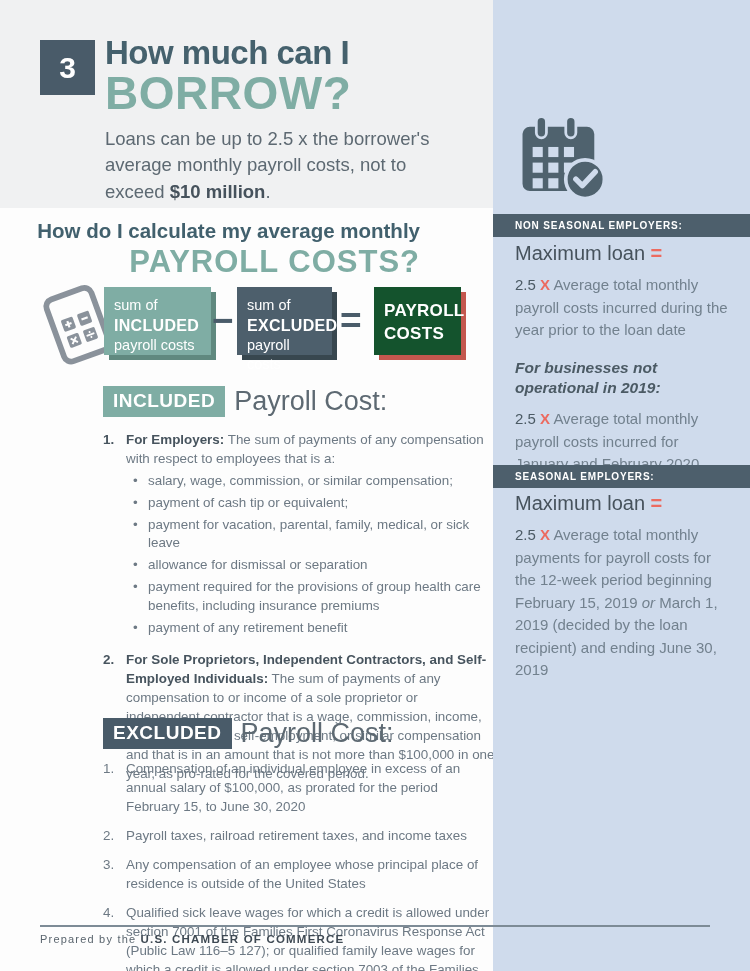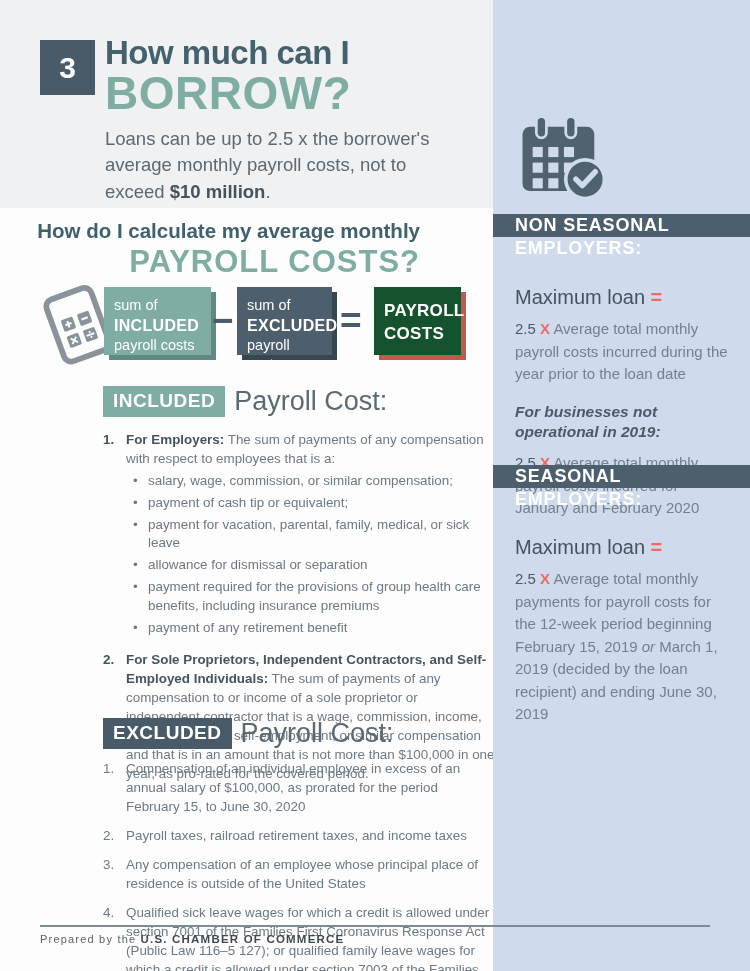--- a/index.html
+++ b/index.html
@@ -48,28 +48,28 @@
   .excl .num-item { margin-top:10px; }
   .excl .num-item .num { font-weight:normal; color:#6d7984; }
   .bullets { margin-top:5px; }
   .bullet { display:flex; margin:3.5px 0 0 7px; font-size:13.4px; color:#6d7984; line-height:1.38; }
   .bullet::before { content:"•"; flex:none; width:15px; color:#6d7984; }
 
   
   .sidebar { position:absolute; left:493px; top:0; width:257px; height:971px; background:#cfdbec; }
   .calendar-icon { position:absolute; left:24px; top:112px; width:92px; height:92px; }
   .side-bar-head { position:absolute; left:0; width:257px; height:23px; background:#4d5f6c;
-                   color:#fff; font-size:18px; font-weight:bold; letter-spacing:0.8px;
+                   color:#fff; font-size:10px; font-weight:bold; letter-spacing:0.8px;
                    line-height:23px; padding-left:22px; }
   .bar-nonseasonal { top:214px; }
   .bar-seasonal { top:465px; }
   .side-content { position:absolute; left:22px; width:220px; }
   .cont-nonseasonal { top:242px; }
   .cont-seasonal { top:492px; }
-  .max-line { font-size:20px; color:#46525c;margin-top:44px; }
+  .max-line { font-size:20px; color:#46525c; }
   .max-line .eq { color:#ec6a5f; font-weight:bold; }
   .side-p { margin-top:9px; font-size:15px; color:#72818e; line-height:1.5; }
   .side-p .factor { color:#4b5a64; }
   .side-p .times { color:#ec6a5f; font-weight:bold; }
   .side-p .it { font-style:italic; }
   .side-note { margin-top:16px; font-size:15.5px; font-weight:bold; font-style:italic; color:#4b5a64; line-height:1.35; }
 
   
   .footer-line { position:absolute; left:40px; top:925px; width:670px; height:2px; background:#7d8b96; z-index:5; }
   .footer-text { position:absolute; left:40px; top:933px; font-size:11px; letter-spacing:1.2px; color:#5a656e; z-index:5; }

